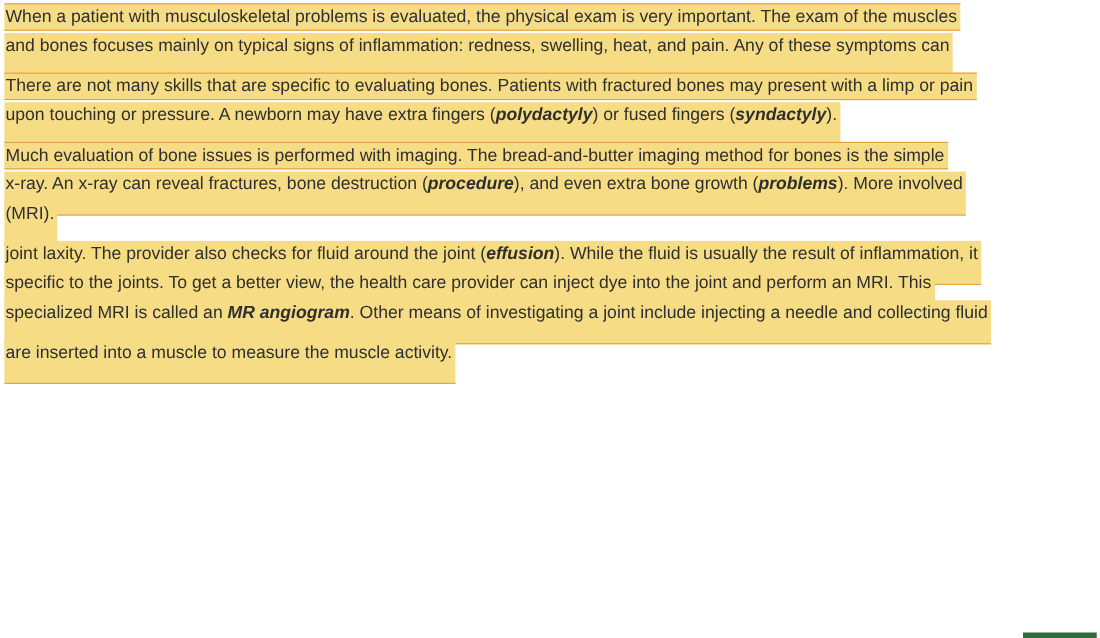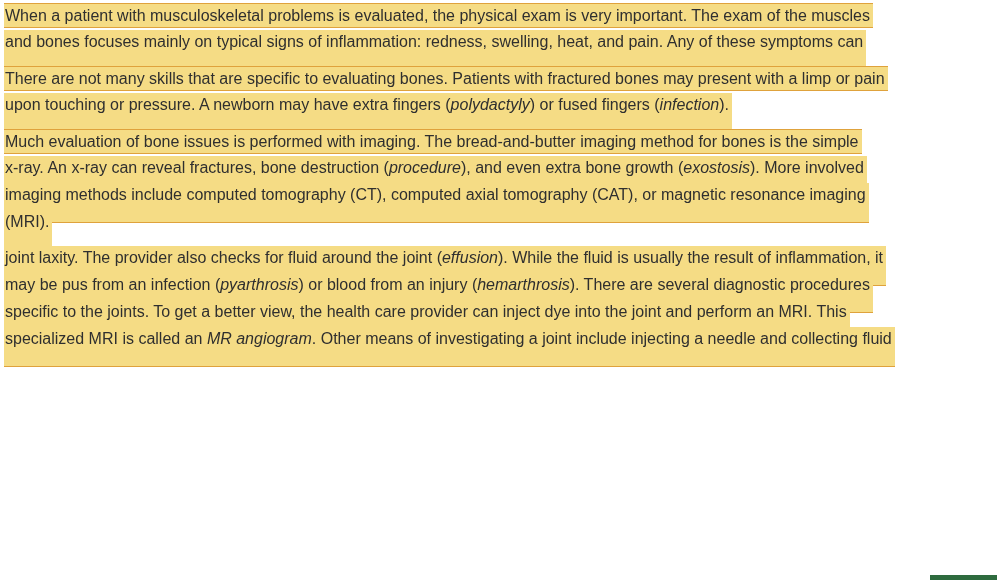--- a/index.html
+++ b/index.html
@@ -37,21 +37,21 @@
     line-height: 23px;
     font-size: 16px;
     background: var(--hl-fill);
     border-bottom: 1px solid var(--hl-border);
     padding: 0 3px 0 1px;
   }
   .line.first .hl {
     height: 25px;
     border-top: 1px solid var(--hl-border);
   }
-  .hl i { font-style: italic; }
+  .hl i { font-style: italic; font-weight: bold; }
   .partial-button {
     position: absolute;
     left: 930px;
     top: 575px;
     width: 67px;
     height: 8px;
     background: var(--btn-green);
   }
 </style>
 </head>
@@ -59,35 +59,34 @@
 
 <div class="doc">
 
   <div class="para">
     <div class="line first"><span class="hl">When a patient with musculoskeletal problems is evaluated, the physical exam is very important. The exam of the muscles</span></div>
     <div class="line"><span class="hl">and bones focuses mainly on typical signs of inflammation: redness, swelling, heat, and pain. Any of these symptoms can</span></div>
   </div>
 
   <div class="para">
     <div class="line first"><span class="hl">There are not many skills that are specific to evaluating bones. Patients with fractured bones may present with a limp or pain</span></div>
-    <div class="line"><span class="hl">upon touching or pressure. A newborn may have extra fingers (<i>polydactyly</i>) or fused fingers (<i>infection</i>).</span></div>
+    <div class="line"><span class="hl">upon touching or pressure. A newborn may have extra fingers (<i>polydactyly</i>) or fused fingers (<i>syndactyly</i>).</span></div>
   </div>
 
   <div class="para">
     <div class="line first"><span class="hl">Much evaluation of bone issues is performed with imaging. The bread-and-butter imaging method for bones is the simple</span></div>
-    <div class="line"><span class="hl">x-ray. An x-ray can reveal fractures, bone destruction (<i>procedure</i>), and even extra bone growth (<i>exostosis</i>). More involved</span></div>
-    <div class="line"><span class="hl">imaging methods include computed tomography (CT), computed axial tomography (CAT), or magnetic resonance imaging</span></div>
+    <div class="line"><span class="hl">x-ray. An x-ray can reveal fractures, bone destruction (<i>procedure</i>), and even extra bone growth (<i>problems</i>). More involved</span></div>
     <div class="line"><span class="hl">(MRI).</span></div>
   </div>
 
   <div class="para">
     <div class="line"><span class="hl">joint laxity. The provider also checks for fluid around the joint (<i>effusion</i>). While the fluid is usually the result of inflammation, it</span></div>
-    <div class="line"><span class="hl">may be pus from an infection (<i>pyarthrosis</i>) or blood from an injury (<i>hemarthrosis</i>). There are several diagnostic procedures</span></div>
     <div class="line"><span class="hl">specific to the joints. To get a better view, the health care provider can inject dye into the joint and perform an MRI. This</span></div>
     <div class="line"><span class="hl">specialized MRI is called an <i>MR angiogram</i>. Other means of investigating a joint include injecting a needle and collecting fluid</span></div>
   </div>
 
   <div class="para">
+    <div class="line"><span class="hl">are inserted into a muscle to measure the muscle activity.</span></div>
   </div>
 
 </div>
 
 <div class="partial-button"></div>
 
 </body></html>

